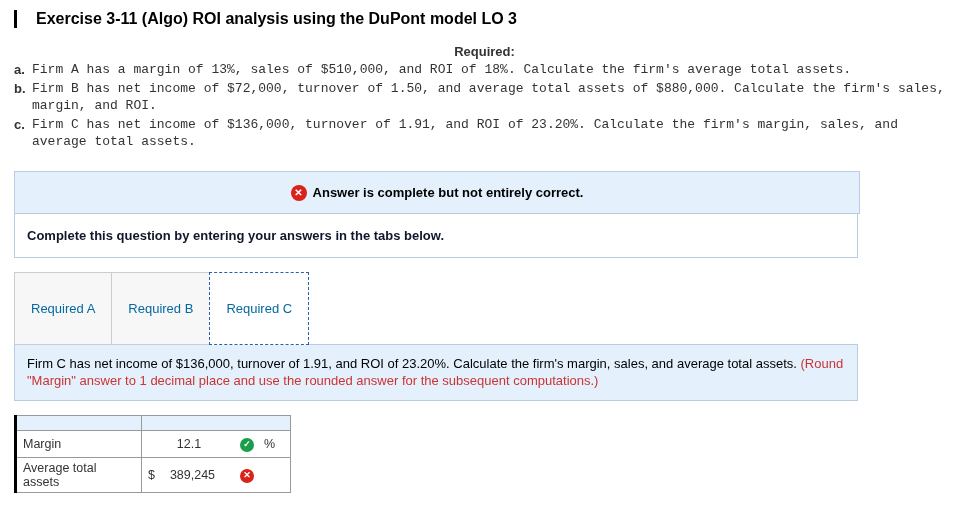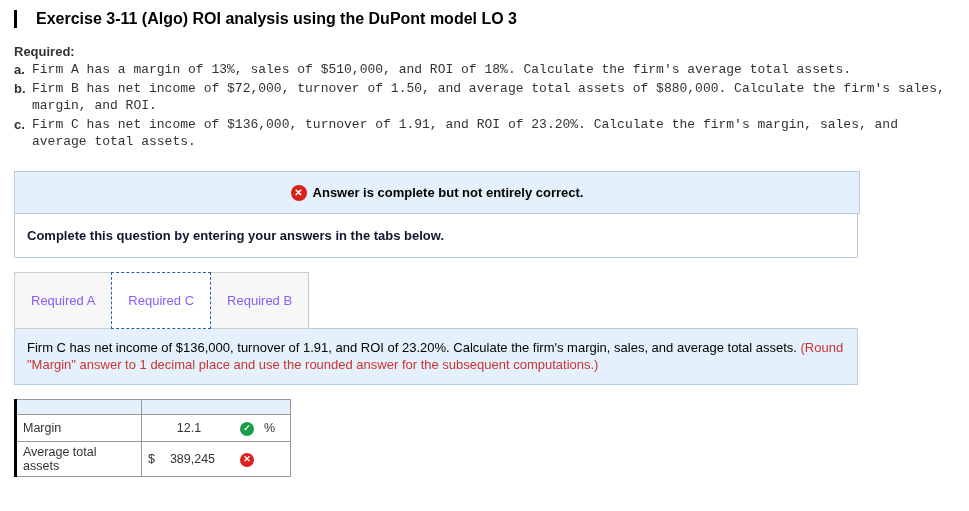--- a/index.html
+++ b/index.html
@@ -15,20 +15,21 @@
   font-size: 16px;
   font-weight: bold;
   color: #000;
   border-left: 3px solid #000;
   padding-left: 19px;
   margin-bottom: 16px;
 }
 .required-label {
   font-weight: bold;
   margin-bottom: 2px;
+  text-align: center;
 }
 .req-list {
   margin: 0 0 20px 0;
   padding: 0;
 }
 .req-item {
   display: flex;
   line-height: 1.35;
   margin-bottom: 1px;
 }
@@ -75,23 +76,23 @@
   font-weight: bold;
   color: #0f172a;
   width: 844px;
   box-sizing: border-box;
 }
 .tabs {
   display: flex;
   margin-top: 14px;
 }
 .tab {
-  padding: 20px 16px;
+  padding: 28px 16px;
   font-size: 13px;
-  color: #8b5cf6;
+  color: #0369a1;
   border: 1px solid #ccc;
   background: #f7f7f7;
   margin-right: -1px;
   cursor: pointer;
 }
 .tab.active {
   border: 1px dashed #2a5db0;
   background: #fff;
   position: relative;
   z-index: 1;
@@ -169,22 +170,22 @@
   <span class="status-inner">
     <span class="icon-circle icon-red">✕</span>
     <span>Answer is complete but not entirely correct.</span>
   </span>
 </div>
 
 <div class="instruction-bar">Complete this question by entering your answers in the tabs below.</div>
 
 <div class="tabs">
   <div class="tab">Required A</div>
+  <div class="tab">Required B</div>
   <div class="tab active">Required C</div>
-  <div class="tab">Required B</div>
 </div>
 
 <div class="tab-content">
   <span>Firm C has net income of $136,000, turnover of 1.91, and ROI of 23.20%. Calculate the firm's margin, sales, and average total assets. </span><span class="note-red">(Round "Margin" answer to 1 decimal place and use the rounded answer for the subsequent computations.)</span>
 </div>
 
 <table class="answer-table">
   <tbody>
       <tr class="header-row">
     <td class="col-label"></td>

